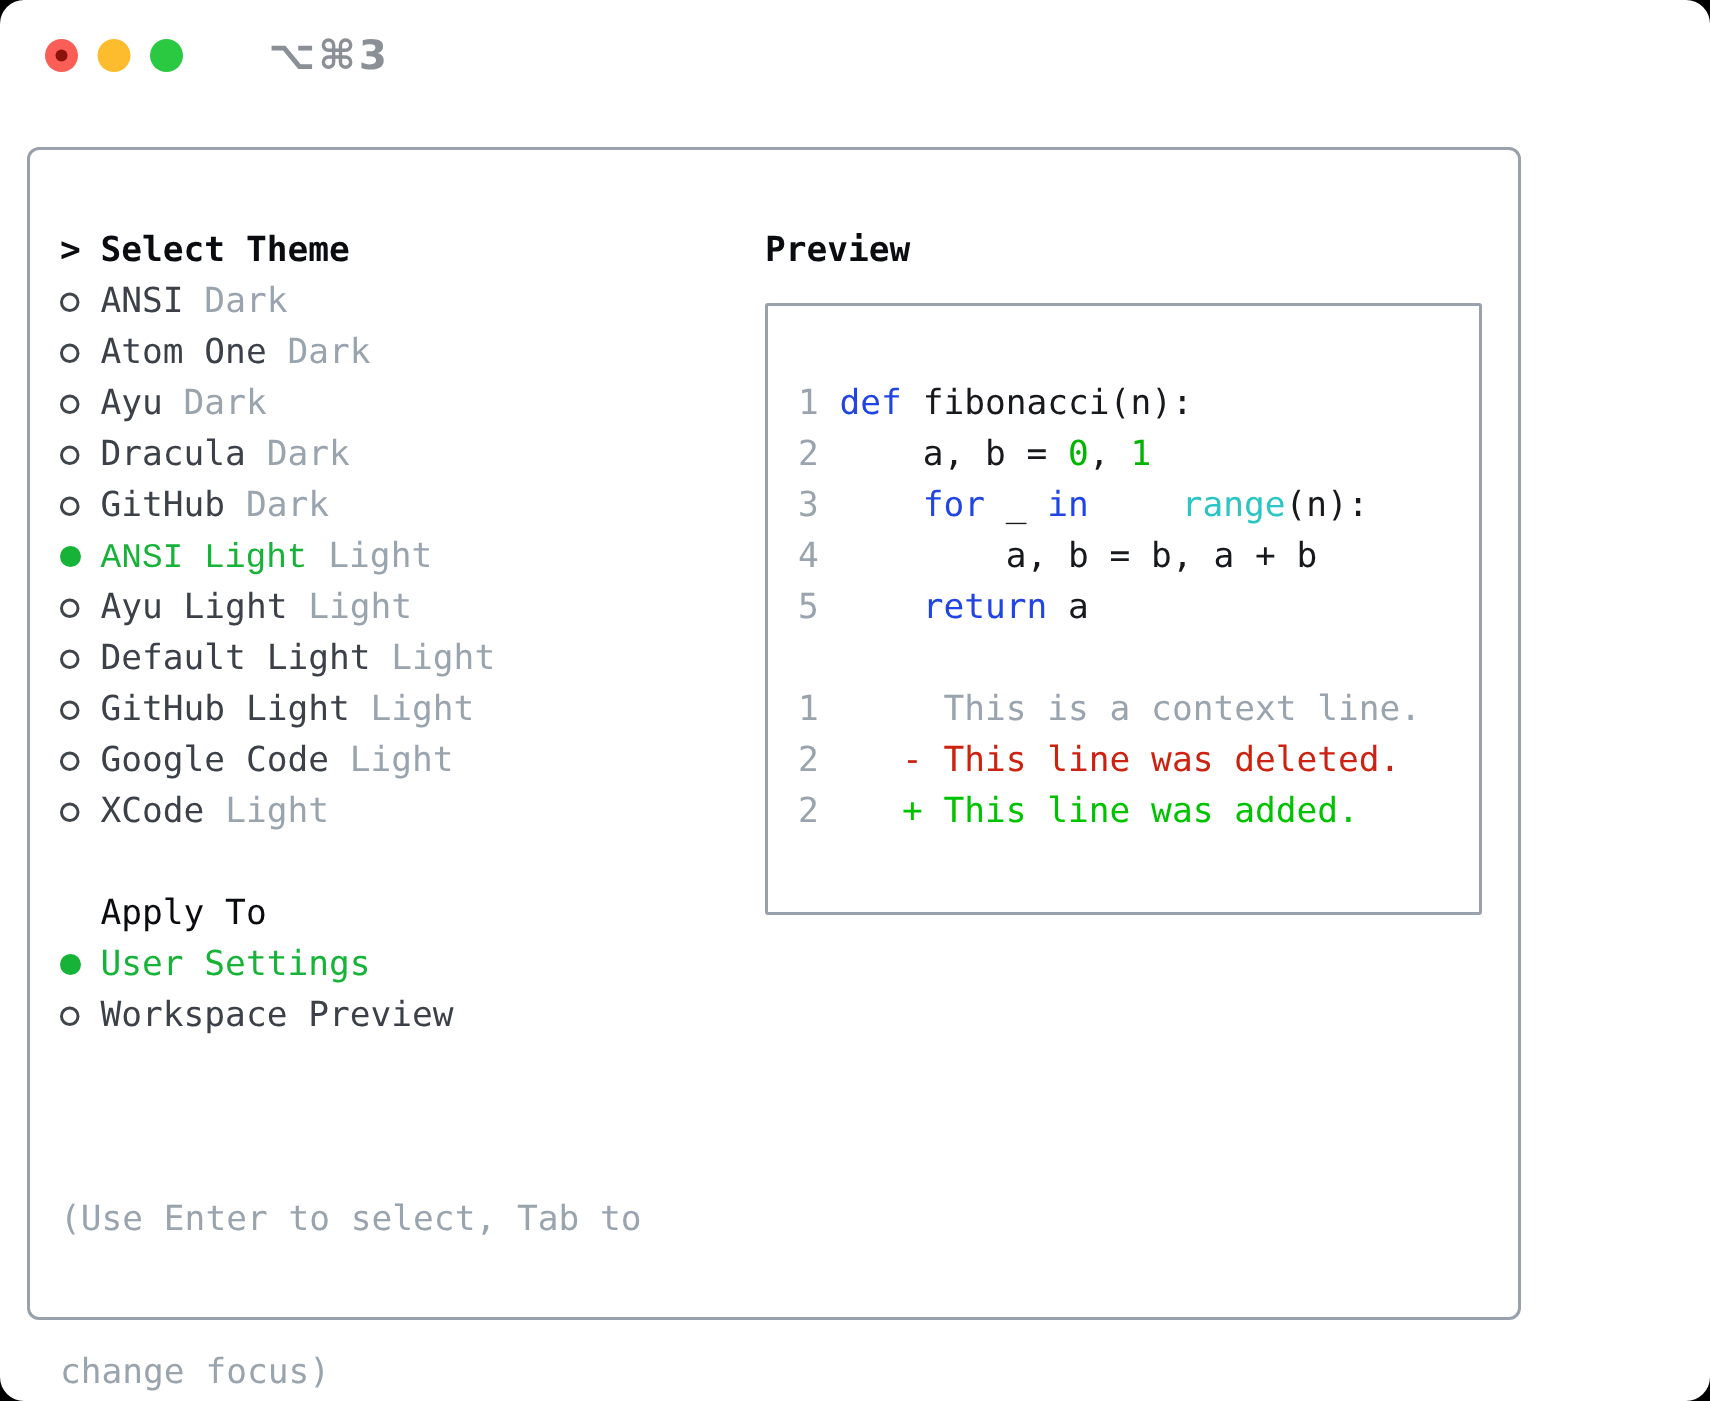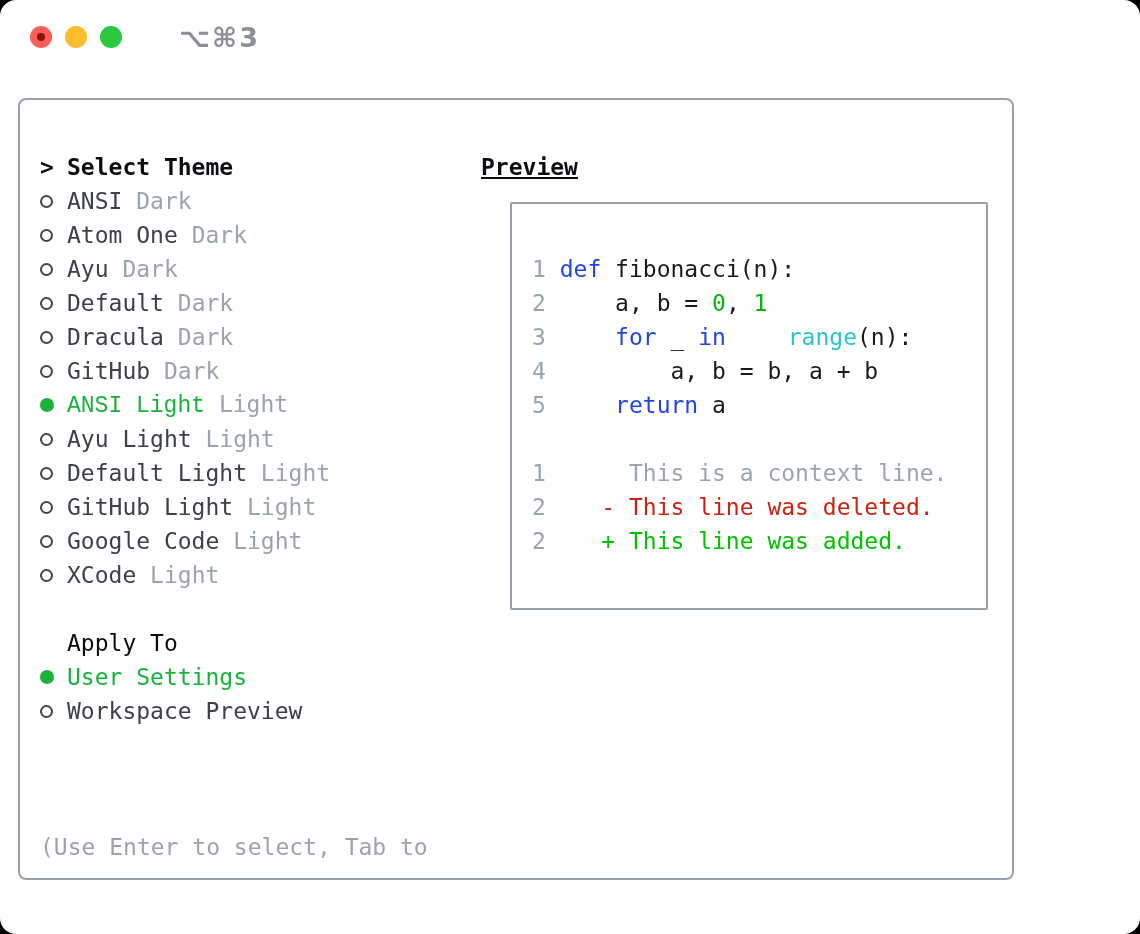--- a/index.html
+++ b/index.html
@@ -29,22 +29,22 @@
     border:2px solid #40454c;box-sizing:border-box;background:transparent;}
   .radio.filled{border:none;width:14px;height:14px;background:var(--accent-green,#17b338);}
   .tname{color:var(--item-text,#3c4149);}
   .theme-row.selected .tname{color:var(--accent-green,#17b338);font-family:Liberation Mono, monospace;}
   .ttag{color:var(--muted,#9aa4af);}
   .apply-hdr{color:var(--heading,#0a0c10);white-space:pre;}
   .apply-row.selected .tname{color:var(--accent-green,#17b338);}
   .hint{color:var(--muted,#9aa4af);white-space:pre;}
   .spacer{height:34px;}
   
-  .preview-title{position:absolute;left:461px;top:50px;height:34px;line-height:34px;
-    font-size:23px;font-weight:bold;color:var(--heading,#0a0c10);text-decoration:underline;}
+  .preview-title{position:absolute;left:490px;top:50px;height:34px;line-height:34px;
+    font-size:23px;font-weight:bold;color:var(--heading,#0a0c10);}
   .preview-box{position:absolute;left:490px;top:102px;width:478px;height:408px;box-sizing:border-box;
     border:2px solid var(--panel-border,#98a1ac);border-radius:2px;background:#fff;
     padding:48px 0 0 20px;overflow:hidden;}
   .cline{white-space:pre;font-size:23px;line-height:34px;height:34px;}
   .lnum{color:var(--muted,#9aa4af);}
   .c-plain{color:var(--code-text,#17191d);}
   .c-kw{color:var(--keyword-blue,#2144e4);}
   .c-grn{color:var(--code-green,#00b400);}
   .c-cyn{color:var(--builtin-cyan,#2bc5c5);margin-left:48px;}
   .c-ctx{color:var(--muted,#9aa4af);margin-top:47px;}
@@ -86,26 +86,20 @@
             <span class="slot">
               <span class="radio"></span>
             </span>
             <span class="rowtext"><span class="tname">Atom One</span><span class="ttag"> Dark</span></span>
           </div>
           <div class="row theme-row">
             <span class="slot">
               <span class="radio"></span>
             </span>
             <span class="rowtext"><span class="tname">Ayu</span><span class="ttag"> Dark</span></span>
-          </div>
-          <div class="row theme-row">
-            <span class="slot">
-              <span class="radio"></span>
-            </span>
-            <span class="rowtext"><span class="tname">Default</span><span class="ttag"> Dark</span></span>
           </div>
           <div class="row theme-row">
             <span class="slot">
               <span class="radio"></span>
             </span>
             <span class="rowtext"><span class="tname">Dracula</span><span class="ttag"> Dark</span></span>
           </div>
           <div class="row theme-row">
             <span class="slot">
               <span class="radio"></span>

